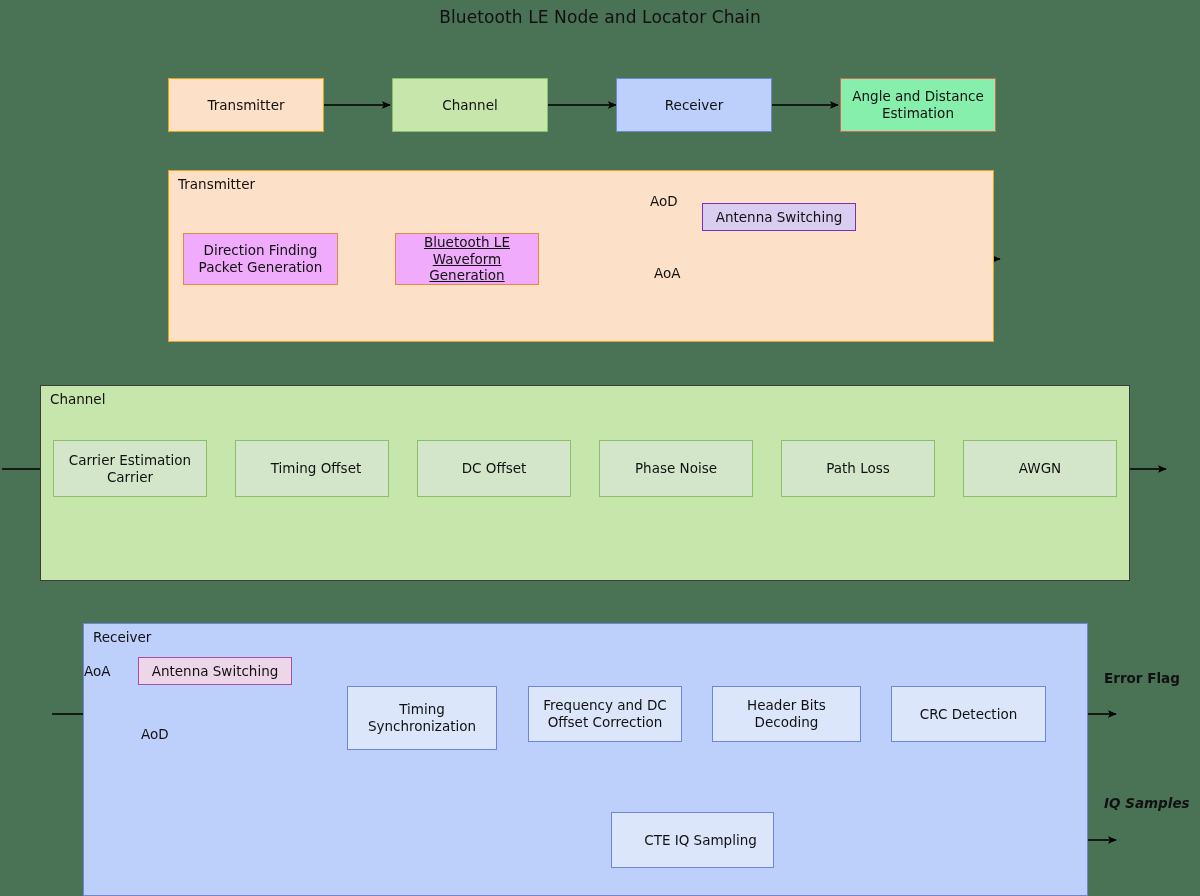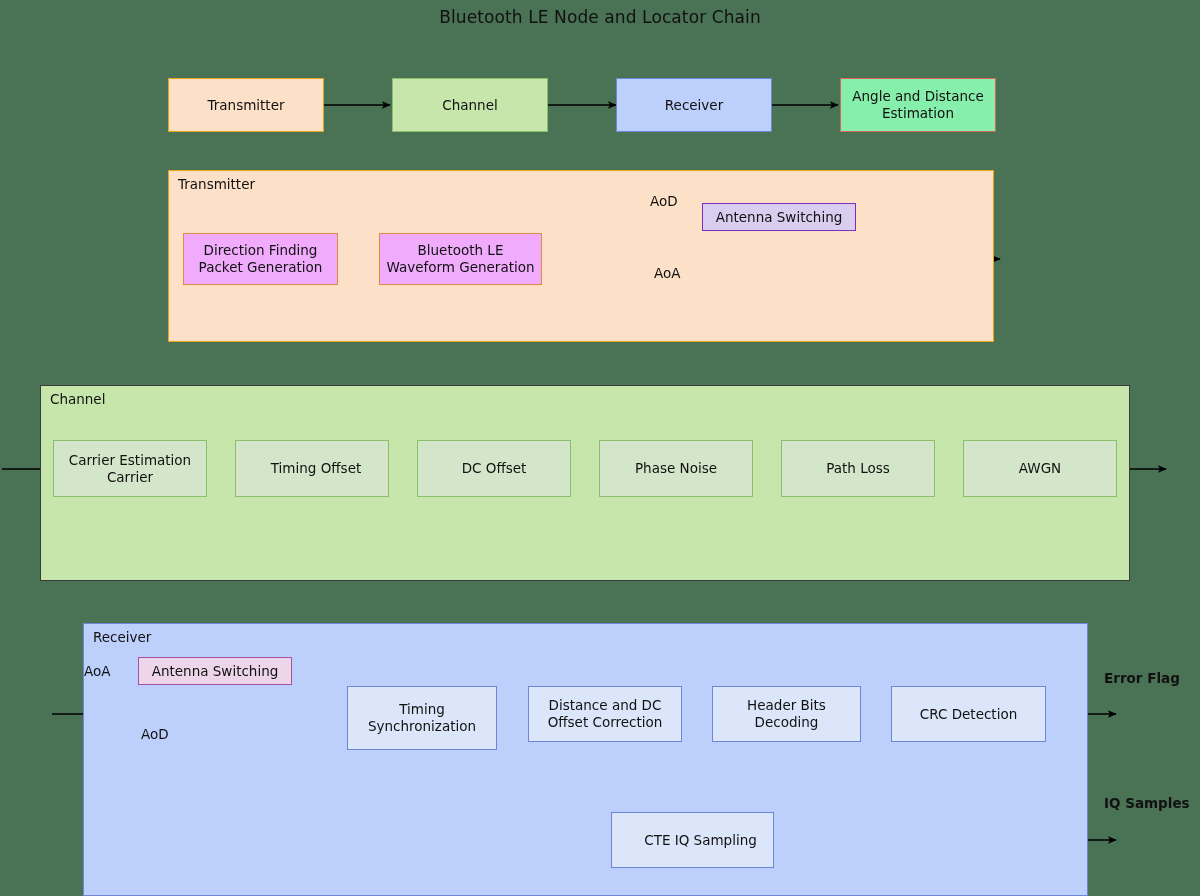--- a/index.html
+++ b/index.html
@@ -195,21 +195,21 @@
     <div class="group-label">Transmitter</div>
   </div>
 
   <div class="blk c-salmon" style="left:183px; top:233px; width:155px; height:52px;">
     <div>
       <span>Direction Finding</span>
       <span>Packet Generation</span>
     </div>
   </div>
 
-  <div class="blk c-salmon" style="left:379px; top:233px; width:163px; height:52px;">
+  <div class="blk c-salmon" style="left:395px; top:233px; width:144px; height:52px;text-decoration:underline;">
     <div>
       <span>Bluetooth LE</span>
       <span>Waveform Generation</span>
     </div>
   </div>
 
   <div class="blk c-purple" style="left:702px; top:203px; width:154px; height:28px;">
     <span>Antenna Switching</span>
   </div>
 
@@ -260,36 +260,36 @@
 
   <div class="blk c-ltblue" style="left:347px; top:686px; width:150px; height:64px;">
     <div>
       <span>Timing</span>
       <span>Synchronization</span>
     </div>
   </div>
 
   <div class="blk c-ltblue" style="left:528px; top:686px; width:154px; height:56px;">
     <div>
-      <span>Distance and DC</span>
+      <span>Frequency and DC</span>
       <span>Offset Correction</span>
     </div>
   </div>
 
   <div class="blk c-ltblue" style="left:712px; top:686px; width:149px; height:56px;">
     <div>
       <span>Header Bits</span>
       <span>Decoding</span>
     </div>
   </div>
 
   <div class="blk c-ltblue" style="left:891px; top:686px; width:155px; height:56px;">
     <span>CRC Detection</span>
   </div>
 
   <div class="blk c-ltblue" style="left:611px; top:812px; width:163px; height:56px;padding-left:20px;">
     <span>CTE IQ Sampling</span>
   </div>
 
   <div class="lbl bold" style="left:1104px; top:670px;">Error Flag</div>
-  <div class="lbl bold" style="left:1104px; top:795px;">IQ Samples</div>
+  <div class="lbl bold" style="left:1104px; top:795px;font-style:italic;">IQ Samples</div>
 
 </div>
 
 </body></html>

